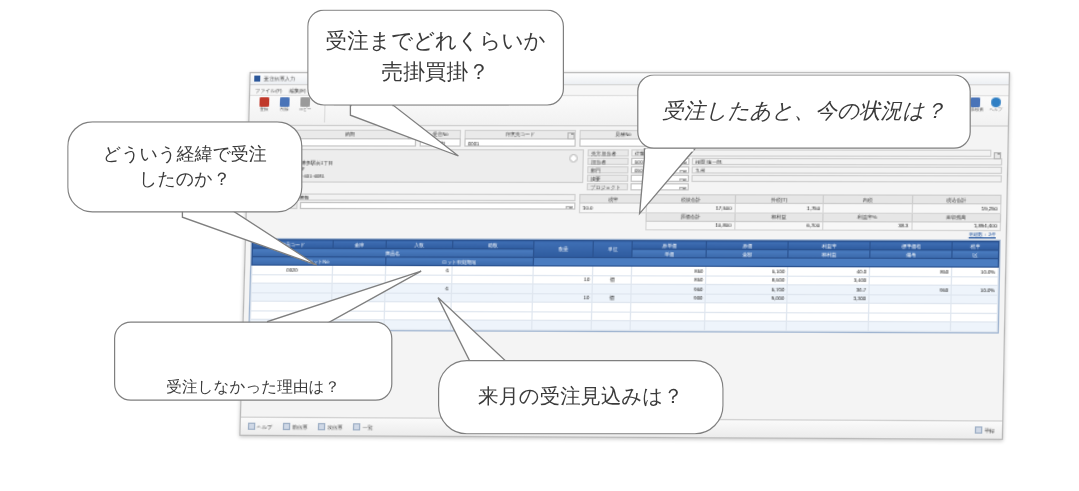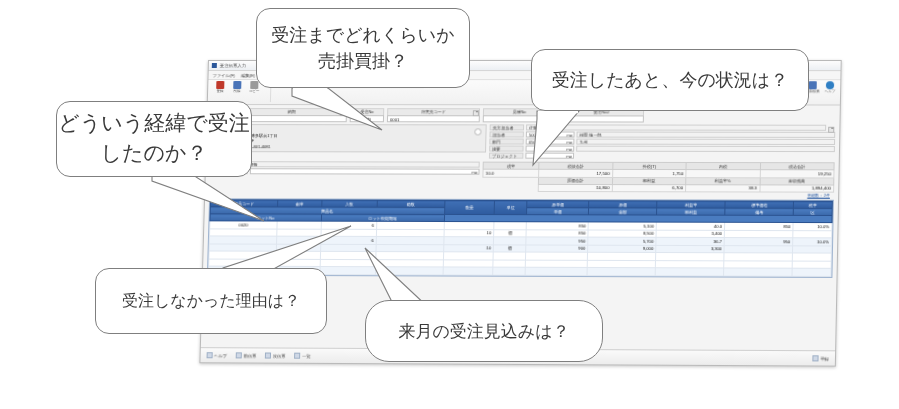--- a/index.html
+++ b/index.html
@@ -449,47 +449,47 @@
     <svg class="tail" width="120" height="50" style="left:30px;top:78px;">
       <polygon points="6,2 42,2 96,44 6,10"></polygon>
       <line x1="7" y1="3" x2="41" y2="3"></line>
     </svg>
     <div class="bubble" style="width:214px;height:80px;font-size:18px;position:relative;z-index:2;">
       <span>受注までどれくらいか</span>
       <span>売掛買掛？</span>
     </div>
   </div>
 
-  <div class="callout" style="left:531px;top:49px;">
+  <div class="callout" style="left:531px;top:62px;font-style:italic;">
     <svg class="tail" width="90" height="70" style="left:-4px;top:60px;">
       <polygon points="10,2 52,2 6,56 10,10"></polygon>
       <line x1="11" y1="3" x2="51" y2="3"></line>
     </svg>
     <div class="bubble" style="width:278px;height:62px;font-size:18px;position:relative;z-index:2;">
       <span>受注したあと、今の状況は？</span>
     </div>
   </div>
 
   <div class="callout" style="left:56px;top:101px;">
     <svg class="tail" width="130" height="60" style="left:90px;top:70px;">
       <polygon points="6,2 44,2 118,50 6,10"></polygon>
       <line x1="7" y1="3" x2="43" y2="3"></line>
     </svg>
-    <div class="bubble" style="width:196px;height:76px;font-size:21px;position:relative;z-index:2;">
+    <div class="bubble" style="width:196px;height:76px;font-size:15px;position:relative;z-index:2;border-radius:21px;">
       <span>どういう経緯で受注</span>
       <span>したのか？</span>
     </div>
   </div>
 
   <div class="callout" style="left:95px;top:268px;">
     <svg class="tail" width="150" height="60" style="left:120px;top:-48px;">
       <polygon points="8,56 46,56 136,6 8,48"></polygon>
       <line x1="9" y1="55" x2="45" y2="55"></line>
     </svg>
-    <div class="bubble" style="width:232px;height:66px;font-size:16px;position:relative;z-index:2;">
+    <div class="bubble" style="width:232px;height:66px;font-size:13px;position:relative;z-index:2;justify-content:flex-end;">
       <span>受注しなかった理由は？</span>
     </div>
   </div>
 
   <div class="callout" style="left:365px;top:300px;">
     <svg class="tail" width="120" height="70" style="left:-6px;top:-58px;">
       <polygon points="32,66 70,66 6,6 32,58"></polygon>
       <line x1="33" y1="65" x2="69" y2="65"></line>
     </svg>
     <div class="bubble" style="width:238px;height:62px;font-size:17px;position:relative;z-index:2;border-radius:24px;">

